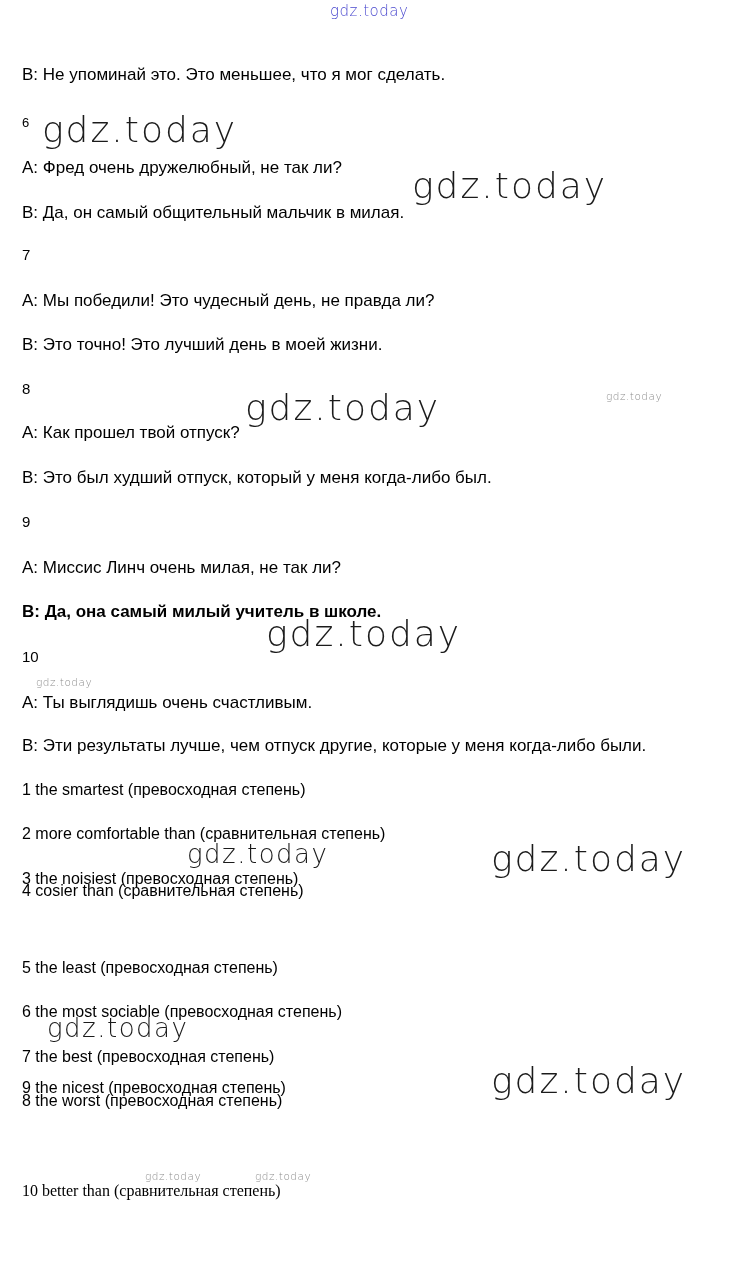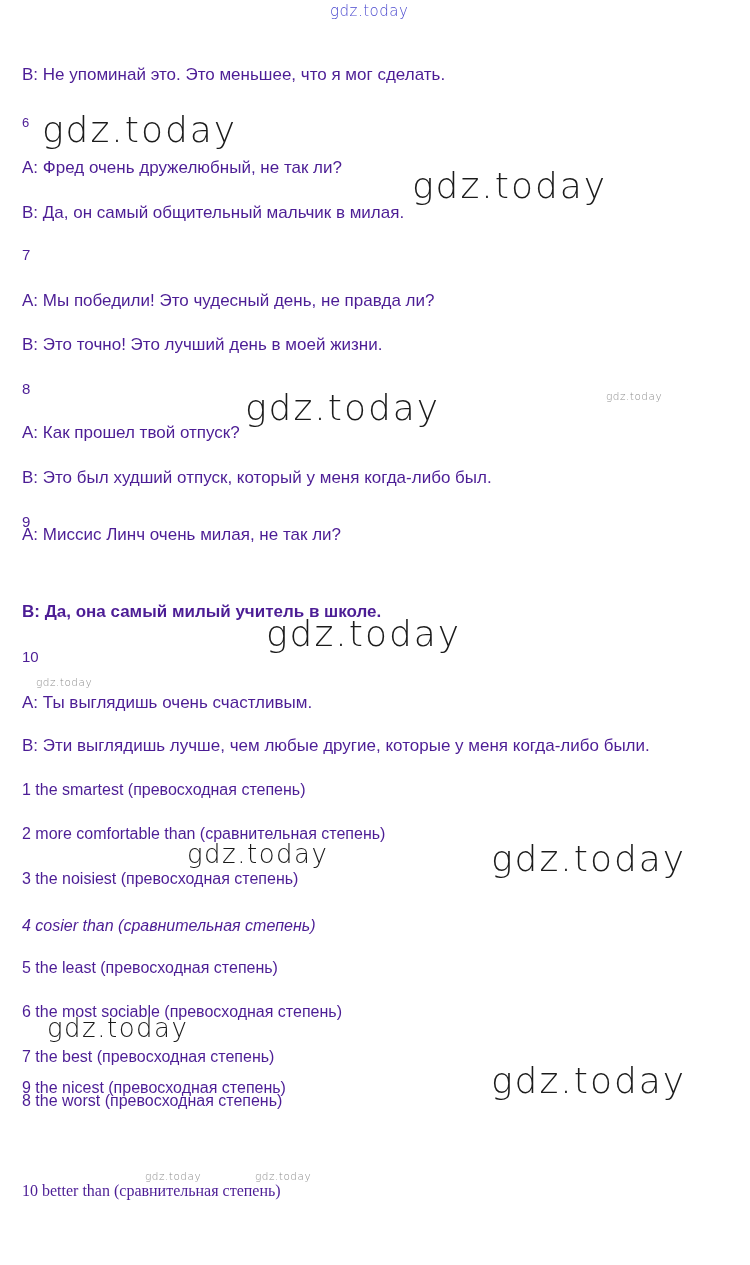--- a/index.html
+++ b/index.html
@@ -12,21 +12,21 @@
     font-family: "Liberation Sans", sans-serif;
   }
   #page {
     position: absolute;
     inset: 0;
   }
   .line {
     position: absolute;
     left: 22px;
     white-space: nowrap;
-    color: #4c1d95;
+    color: #000000;
     line-height: 1;
   }
   .line.dialogue { font-size: 17px; }
   .line.answer   { font-size: 16px; }
   .line.number   { font-size: 15px; }
   .line.number-small { font-size: 13px; }
   .wm {
     position: absolute;
     white-space: nowrap;
     font-family: "DejaVu Sans", sans-serif;
@@ -64,29 +64,29 @@
       <div class="line number-small" style="top: 116px;">6</div>
       <div class="line dialogue" style="top: 159px;">А: Фред очень дружелюбный, не так ли?</div>
       <div class="line dialogue" style="top: 204px;">В: Да, он самый общительный мальчик в милая.</div>
       <div class="line number" style="top: 247px;">7</div>
       <div class="line dialogue" style="top: 292px;">А: Мы победили! Это чудесный день, не правда ли?</div>
       <div class="line dialogue" style="top: 336px;">В: Это точно! Это лучший день в моей жизни.</div>
       <div class="line number" style="top: 381px;">8</div>
       <div class="line dialogue" style="top: 424px;">А: Как прошел твой отпуск?</div>
       <div class="line dialogue" style="top: 469px; text-align: right;">В: Это был худший отпуск, который у меня когда-либо был.</div>
       <div class="line number" style="top: 514px;">9</div>
-      <div class="line dialogue" style="top: 526px;">А: Миссис Линч очень милая, не так ли?</div>
+      <div class="line dialogue" style="top: 559px;">А: Миссис Линч очень милая, не так ли?</div>
       <div class="line dialogue" style="top: 603px; font-weight: bold;">В: Да, она самый милый учитель в школе.</div>
       <div class="line number" style="top: 649px;">10</div>
       <div class="line dialogue" style="top: 694px;">А: Ты выглядишь очень счастливым.</div>
-      <div class="line dialogue" style="top: 737px;">В: Эти выглядишь лучше, чем любые другие, которые у меня когда-либо были.</div>
+      <div class="line dialogue" style="top: 737px;">В: Эти результаты лучше, чем отпуск другие, которые у меня когда-либо были.</div>
       <div class="line answer" style="top: 782px;">1 the smartest (превосходная степень)</div>
       <div class="line answer" style="top: 826px;">2 more comfortable than (сравнительная степень)</div>
       <div class="line answer" style="top: 871px;">3 the noisiest (превосходная степень)</div>
-      <div class="line answer" style="top: 918px; font-style: italic;">4 cosier than (сравнительная степень)</div>
+      <div class="line answer" style="top: 883px;">4 cosier than (сравнительная степень)</div>
       <div class="line answer" style="top: 960px;">5 the least (превосходная степень)</div>
       <div class="line answer" style="top: 1004px;">6 the most sociable (превосходная степень)</div>
       <div class="line answer" style="top: 1049px;">7 the best (превосходная степень)</div>
       <div class="line answer" style="top: 1093px;">8 the worst (превосходная степень)</div>
       <div class="line answer" style="top: 1080px; text-align: right;">9 the nicest (превосходная степень)</div>
       <div class="line answer" style="top: 1183px; font-family: Liberation Serif, serif;">10 better than (сравнительная степень)</div>
     </div>
 </div>
 
 </body></html>

